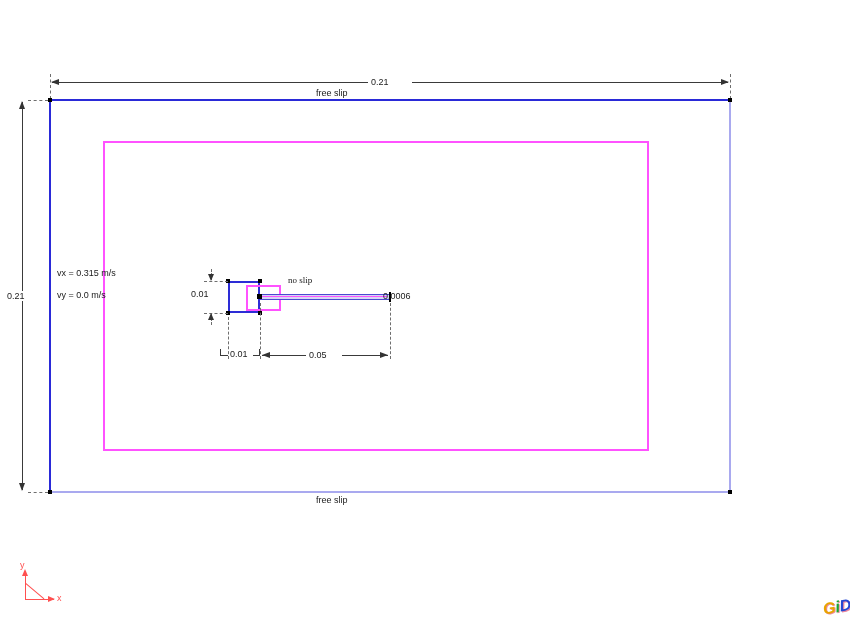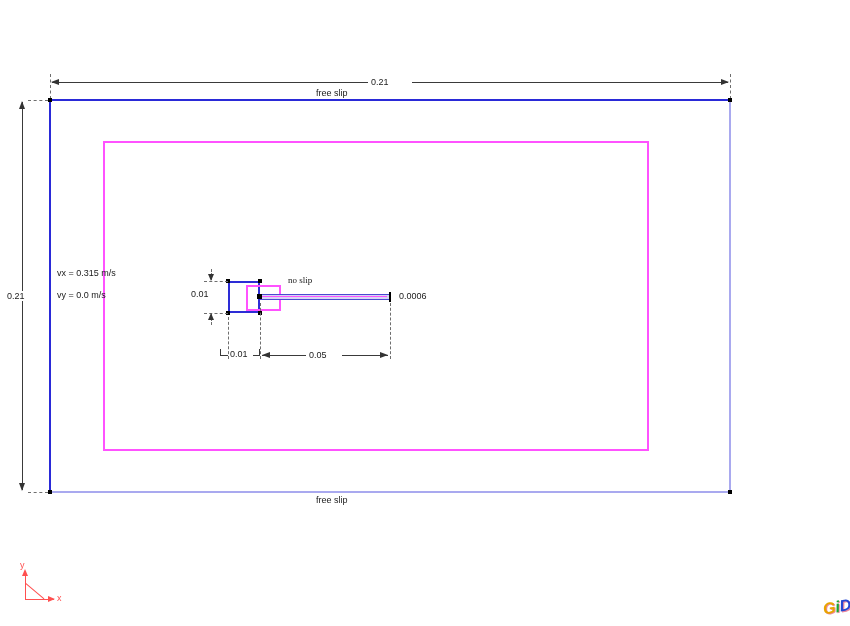--- a/index.html
+++ b/index.html
@@ -80,21 +80,21 @@
   <div class="mag-rect" style="left:246px;top:285px;width:35px;height:26px;border-width:2px;"></div>
 
   <div class="abs" style="left:260px;top:295px;width:130px;height:4px;background:#d5d5f6;"></div>
   <div class="abs" style="left:260px;top:294px;width:130px;height:1px;background:#4a4ad0;"></div>
   <div class="abs" style="left:260px;top:299px;width:130px;height:1px;background:#4a4ad0;"></div>
   <div class="abs" style="left:261px;top:296px;width:126px;height:1px;background:#ff52ff;"></div>
   <div class="marker" style="left:257px;top:294px;width:5px;height:5px;"></div>
   <div class="abs" style="left:389px;top:292px;width:2px;height:10px;background:#000;"></div>
 
   <div class="lbl" style="left:288px;top:275px;font-family:Liberation Serif, serif;">no slip</div>
-  <div class="lbl" style="left:399px;top:291px;text-align:center;">0.0006</div>
+  <div class="lbl" style="left:383px;top:291px;text-align:center;">0.0006</div>
 
   <div class="dashh" style="left:204px;top:281px;width:24px;"></div>
   <div class="dashh" style="left:204px;top:313px;width:24px;"></div>
   <div class="dashv" style="left:211px;top:269px;height:11px;"></div>
   <div class="dashv" style="left:211px;top:314px;height:11px;"></div>
   <div class="tri" style="left:208px;top:274px;border-left:3px solid transparent;border-right:3px solid transparent;border-top:7px solid #333;"></div>
   <div class="tri" style="left:208px;top:313px;border-left:3px solid transparent;border-right:3px solid transparent;border-bottom:7px solid #333;"></div>
   <div class="lbl" style="left:191px;top:289px;">0.01</div>
 
   <div class="dashv" style="left:228px;top:317px;height:42px;"></div>

